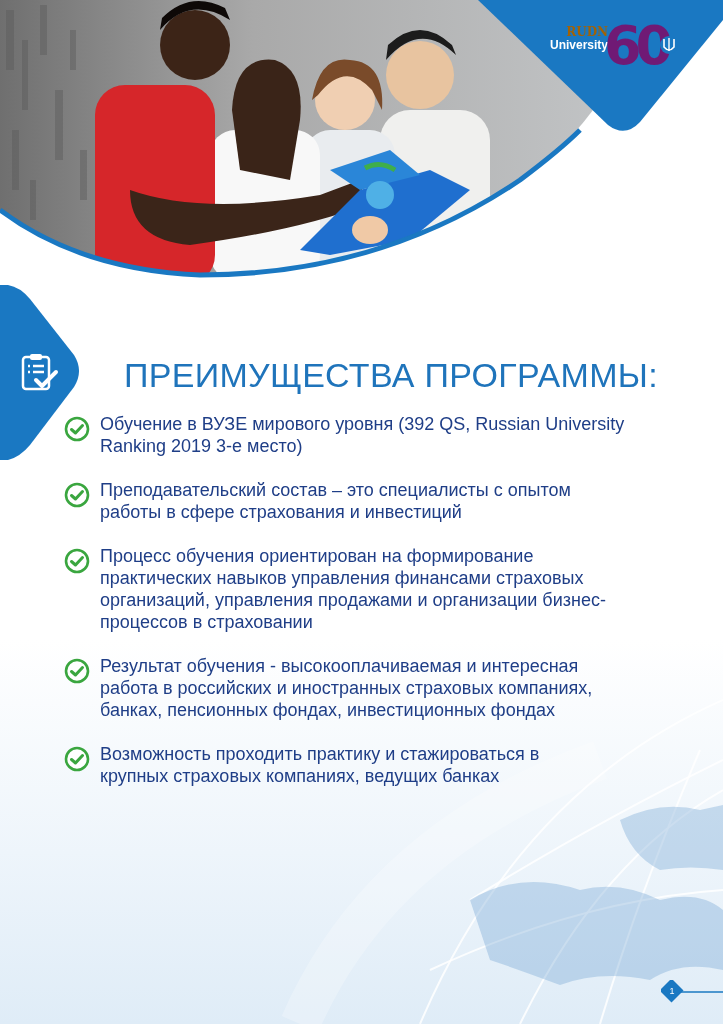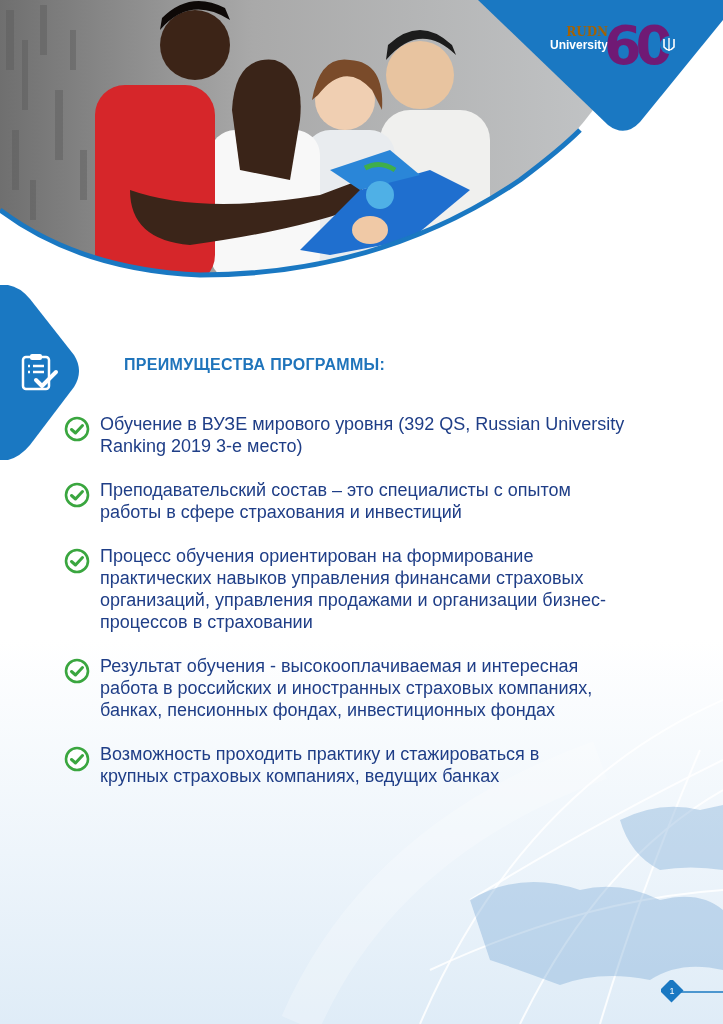--- a/index.html
+++ b/index.html
@@ -37,21 +37,21 @@
   .logo-60 {
     position:absolute; left:70px; top:-6px; color:#701a75;
     font-family:"DejaVu Sans", sans-serif; font-weight:bold; font-size:54px; letter-spacing:-6px; line-height:60px;
   }
 
   
   .side-tab { position:absolute; left:0; top:285px; width:80px; height:175px; }
 
   .title {
     position:absolute; left:124px; top:356px;
-    color:#1f74bb; font-size:16px; font-weight:bold; letter-spacing:0.3px;
+    color:#1f74bb; font-size:34px; font-weight:normal; letter-spacing:0.3px;
   }
 
   .list { position:absolute; left:64px; top:413px; width:600px; }
   .item { position:relative; padding-left:36px; margin-bottom:22px; }
   .item .check { position:absolute; left:0; top:3px; width:26px; height:26px; }
   .item .txt {
     color:#1f3e87; font-size:18px; line-height:22px;
   }
 
   .page-num {

